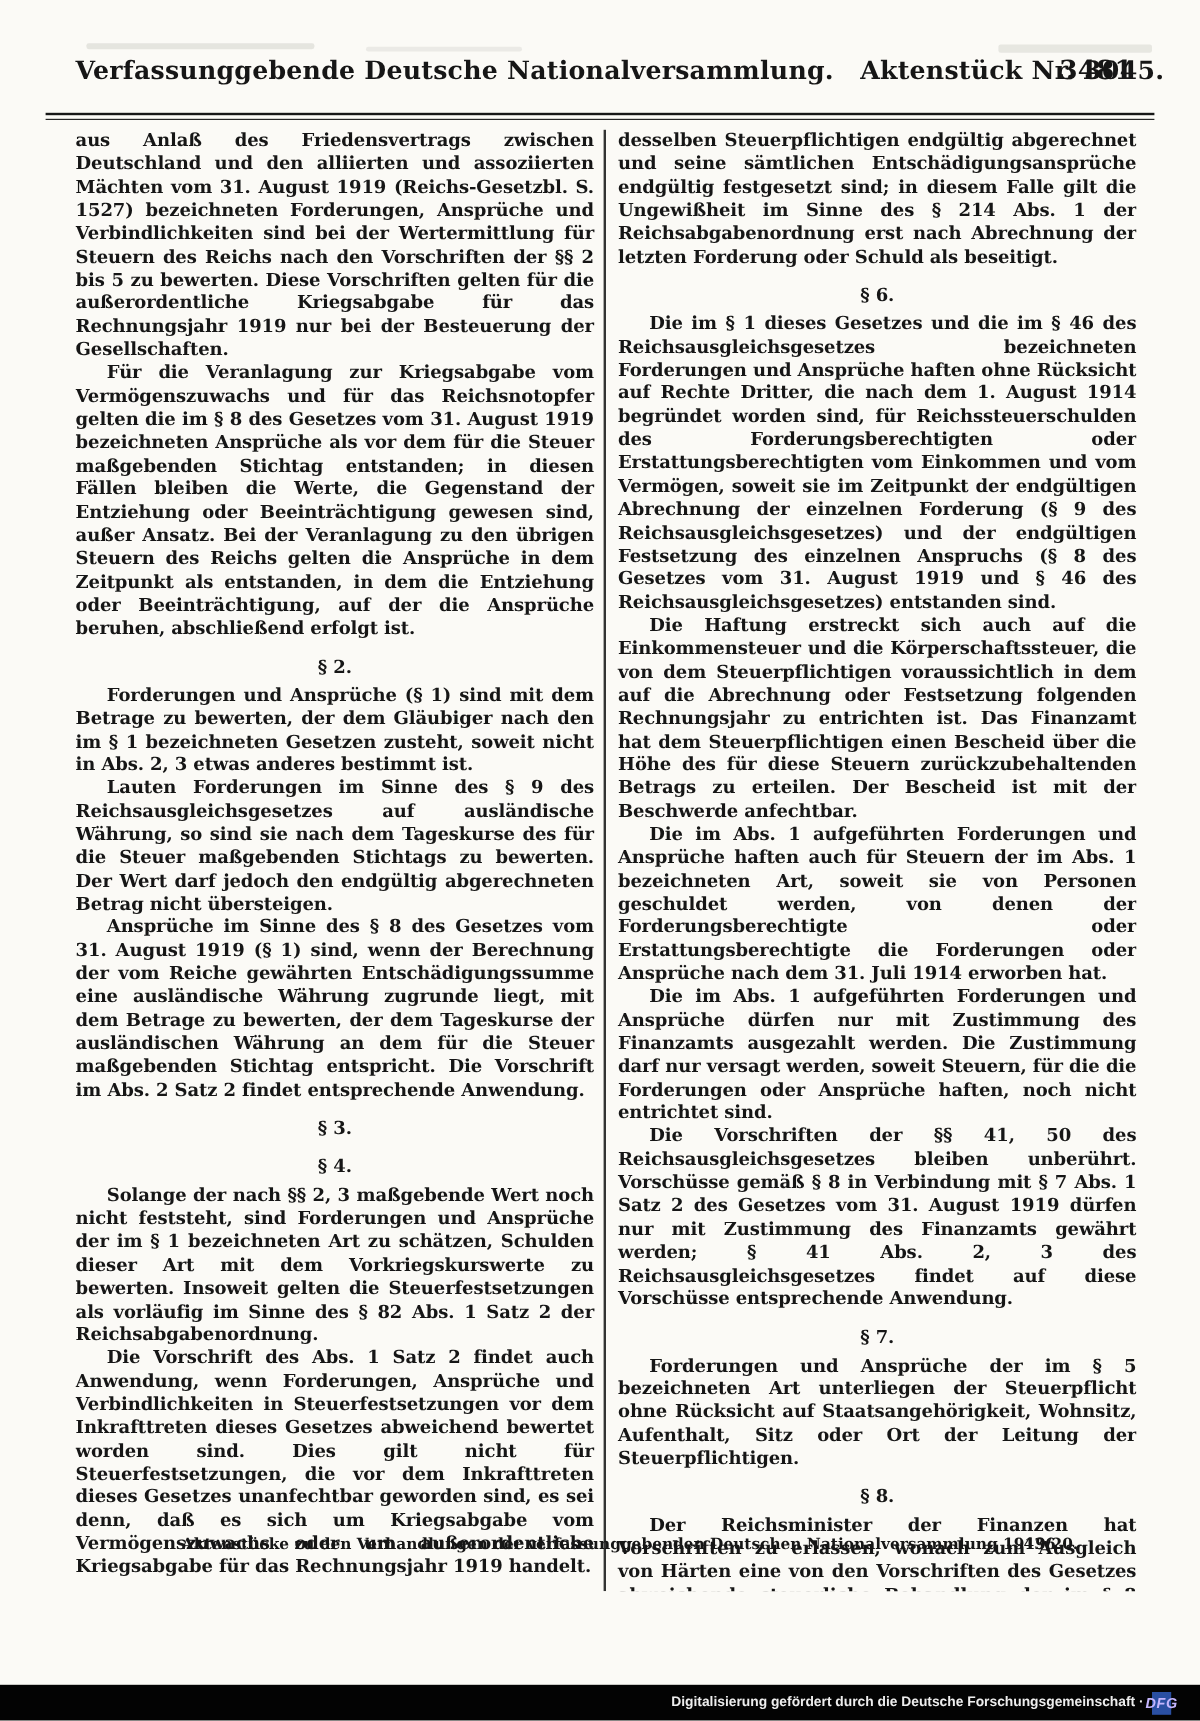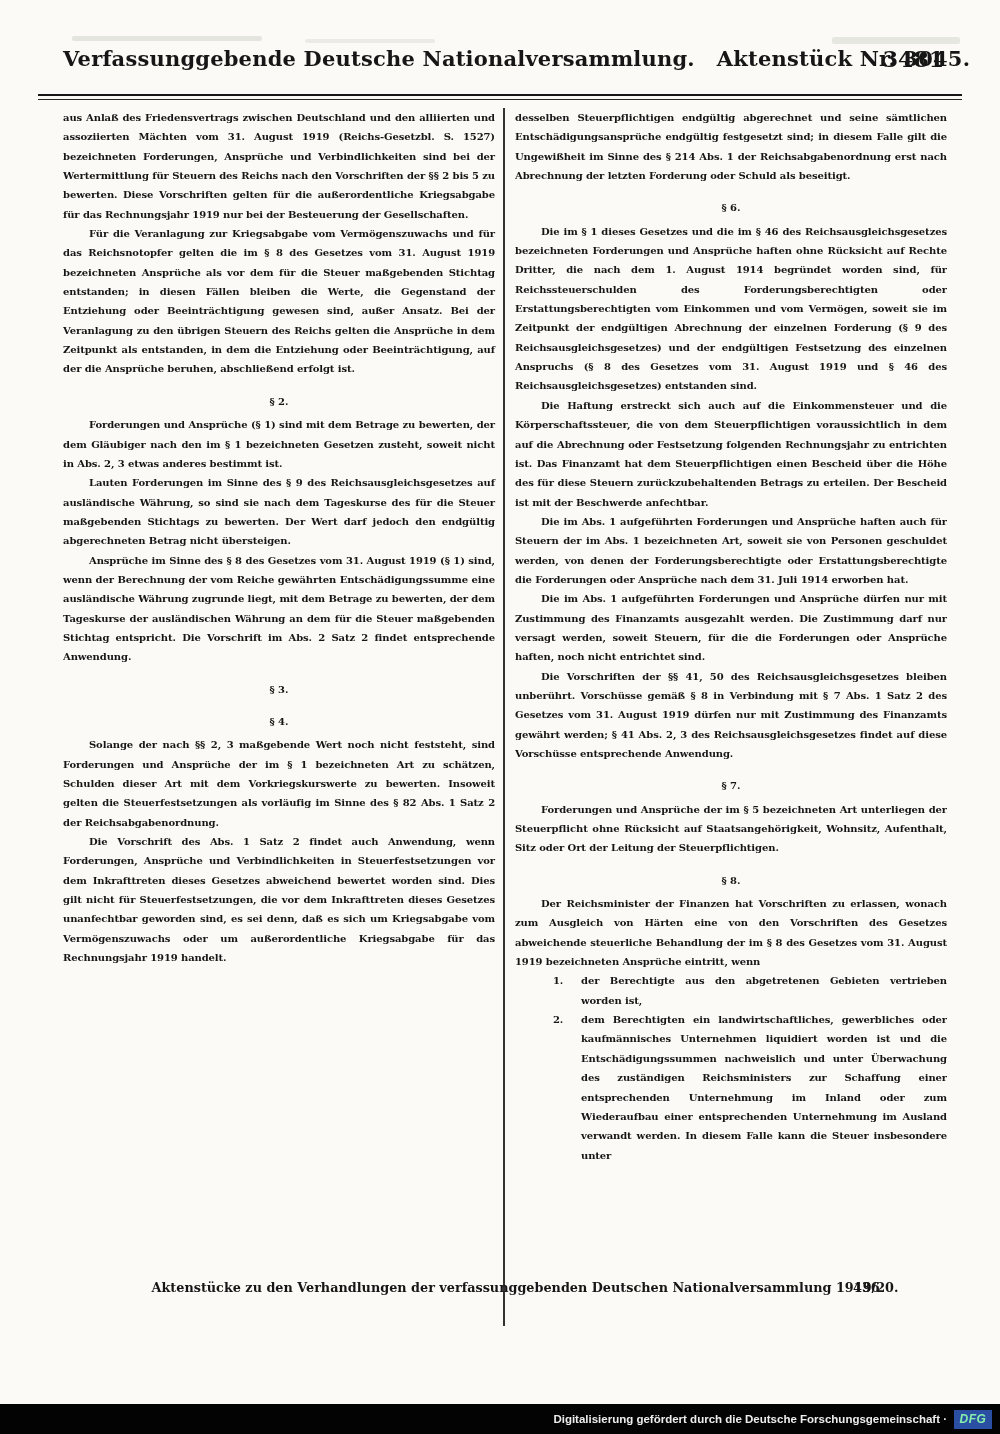--- a/index.html
+++ b/index.html
@@ -20,43 +20,43 @@
   .header { position:absolute; top:46px; left:63px; right:50px; height:34px; }
   .header-line { text-align:right; font-weight:700; font-size:21px; letter-spacing:.2px; padding-right:90px; white-space:nowrap; }
   .header-line .akt { margin-left:22px; }
   .page-num { position:absolute; right:6px; top:0; font-weight:700; font-size:22px; }
   .rule { position:absolute; top:94px; left:38px; right:38px; height:7px; }
   .rule .r1 { border-top:2.5px solid #171717; }
   .rule .r2 { margin-top:2.5px; border-top:1.5px solid #262626; }
 
   
   .columns { position:absolute; top:108px; left:63px; width:884px; height:1218px; display:flex; overflow:hidden; }
-  .col { width:432px; font-size:10px; font-weight:700; line-height:19.35px; letter-spacing:-0.1px; }
+  .col { width:432px; font-size:15px; font-weight:700; line-height:19.35px; letter-spacing:-0.1px; }
   .divider { flex:none; width:2px; background:#333; margin:0 10px 0 8px; height:1218px; }
   .para { margin:0; text-indent:26px; text-align:justify; hyphens:none; }
   .para.no-indent { text-indent:0; }
   .sect { text-align:center; font-weight:700; margin:13px 0 4px; }
   .li { display:flex; margin-left:38px; }
   .li-num { flex:none; width:28px; }
   .li-text { text-align:justify; }
 
   
   .footer { position:absolute; top:1280px; left:100px; right:50px; font-size:12.8px; font-weight:700;text-align:center; }
   .footer .sheet { position:absolute; left:733px; top:0;padding-left:20px; }
 
   
   .digibar {
     position:absolute; left:0; bottom:0; width:1000px; height:30px; background:#030303;
     display:flex; align-items:center; justify-content:flex-end; gap:7px;
-    padding-right:8px; box-sizing:border-box;
+    padding-right:24px; box-sizing:border-box;
   }
   .digibar-text { color:#ededed; font:700 11.5px "Liberation Sans", sans-serif; }
   .dfg {
-    width:38px; height:19px; display:flex; align-items:center; justify-content:center;
-    color:#86efac; font:italic 700 12px "Liberation Sans", sans-serif; letter-spacing:.5px;
+    width:16px; height:19px; display:flex; align-items:center; justify-content:center;
+    color:#c4b5fd; font:italic 700 12px "Liberation Sans", sans-serif; letter-spacing:.5px;
   }
 </style>
 </head>
 <body>
 
 <div class="page">
 
   <div class="artifact a1"></div>
   <div class="artifact a2"></div>
   <div class="artifact a3"></div>

